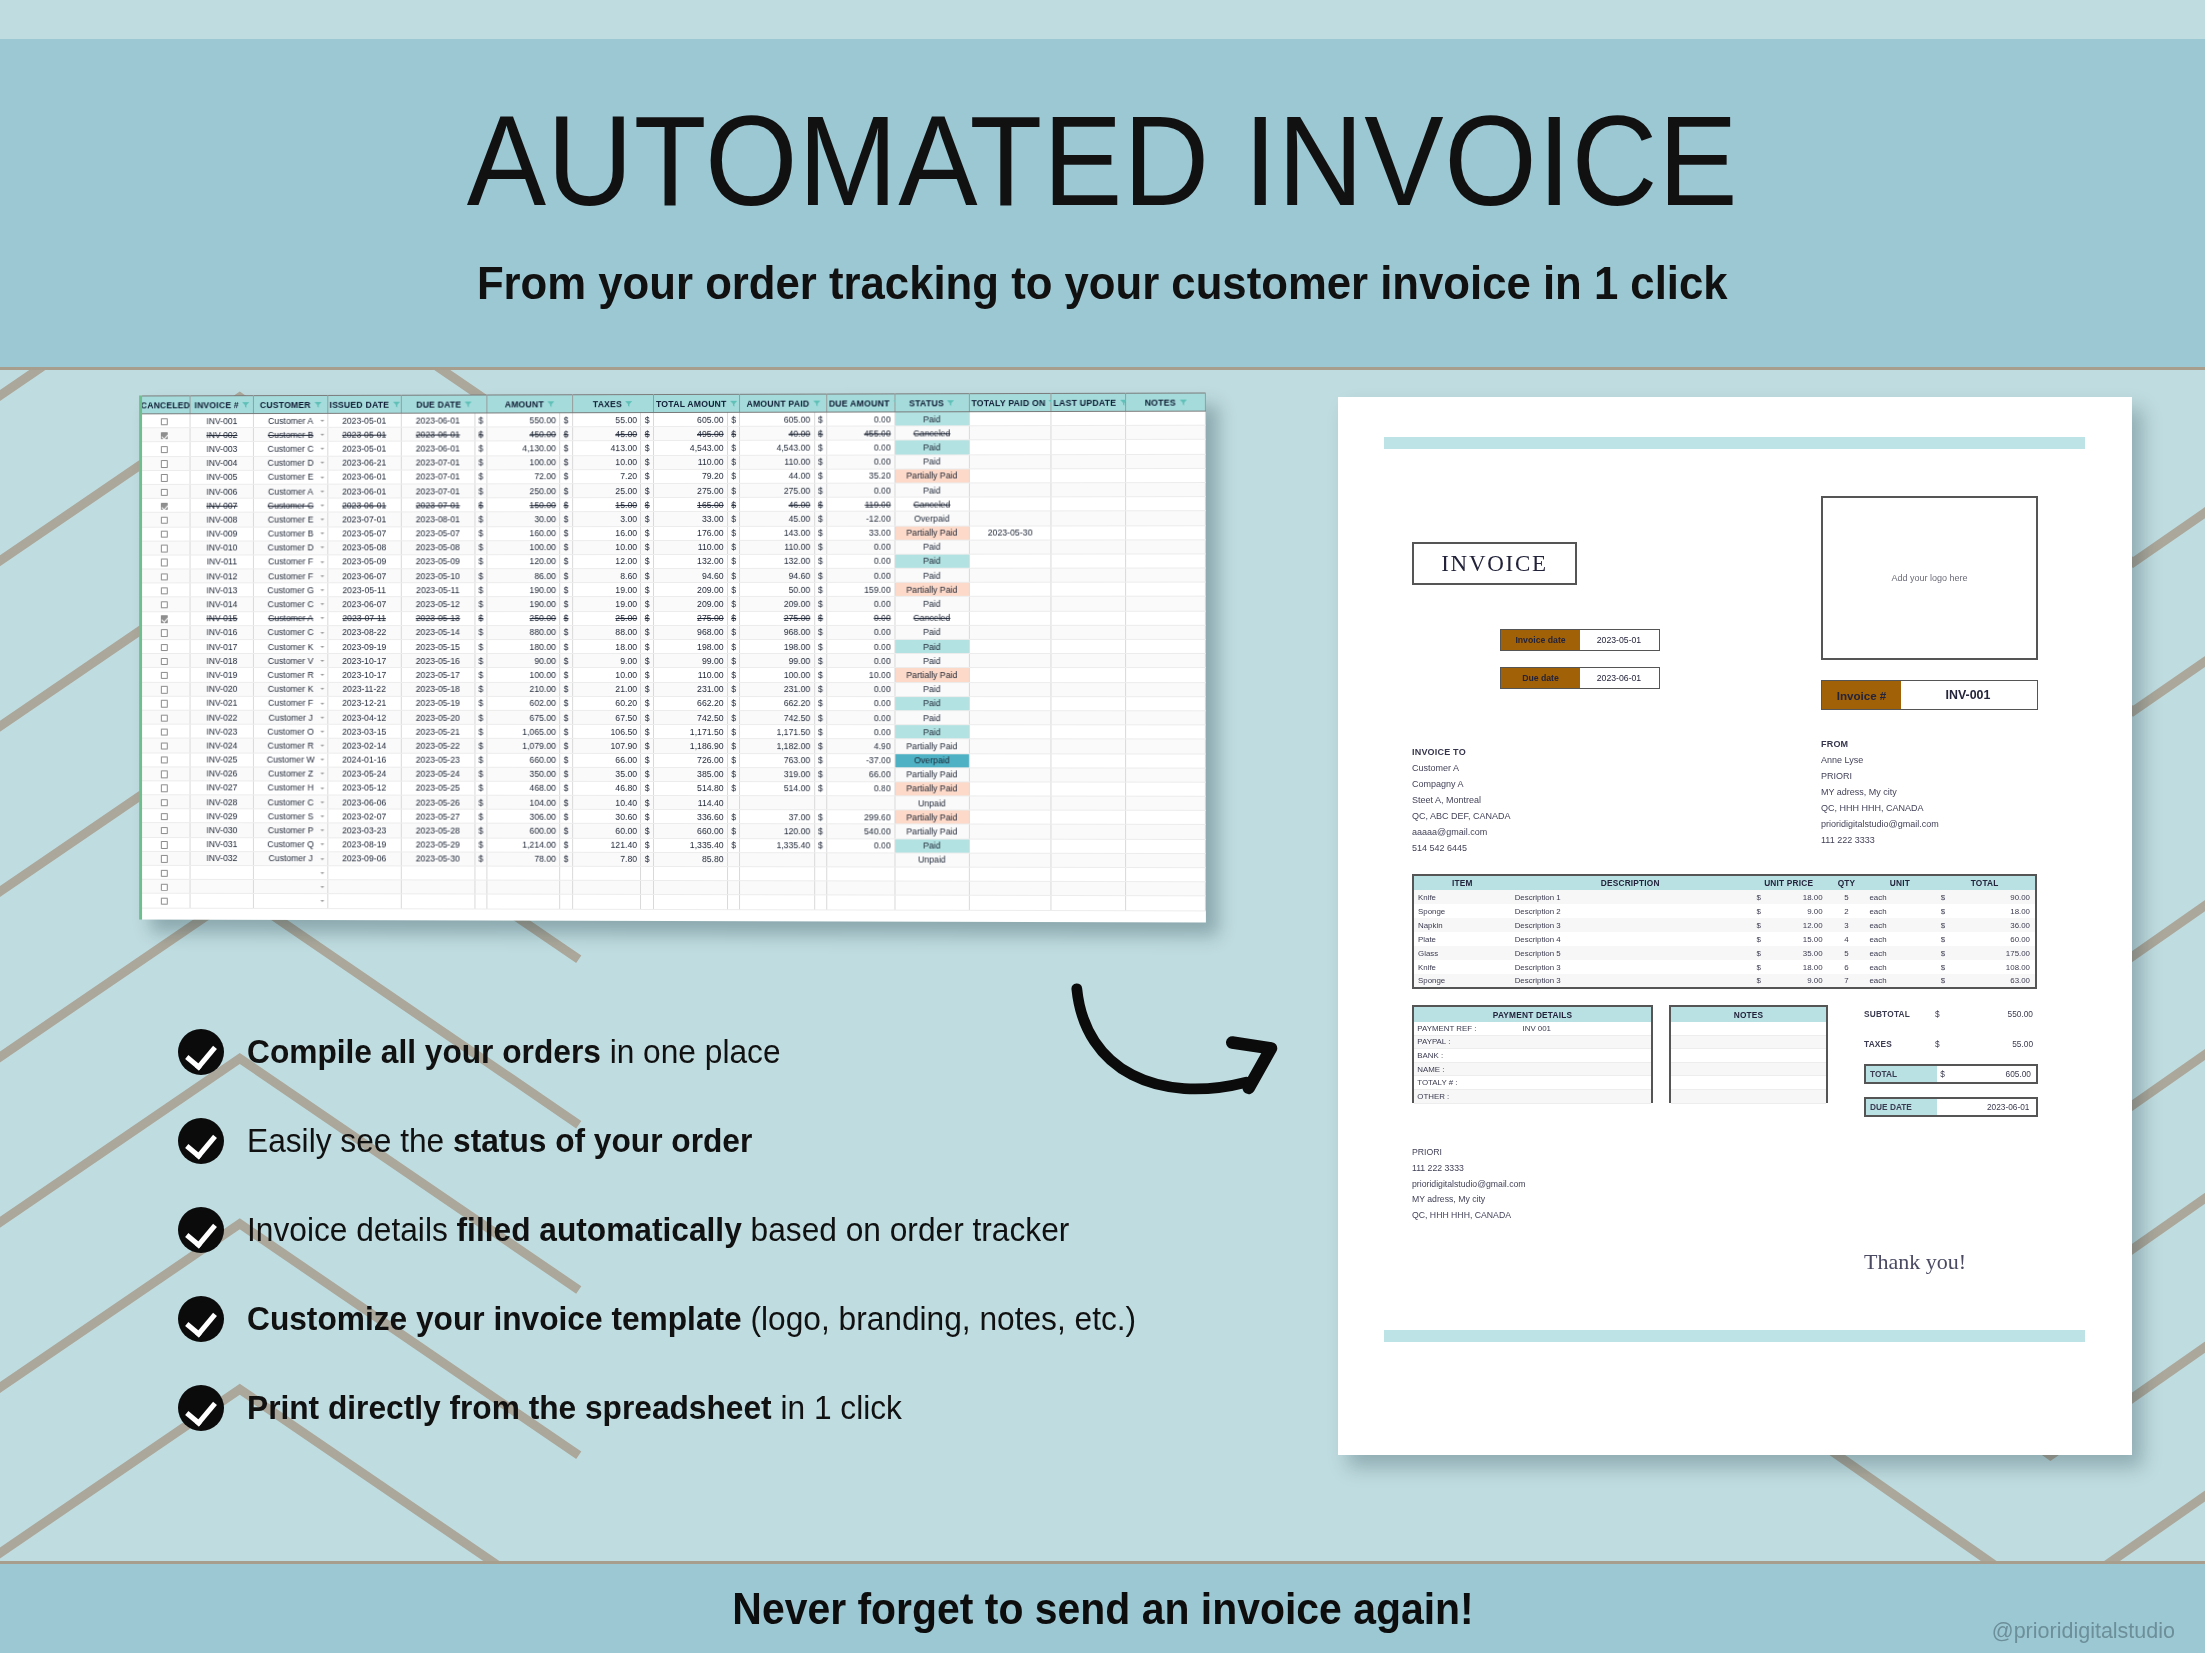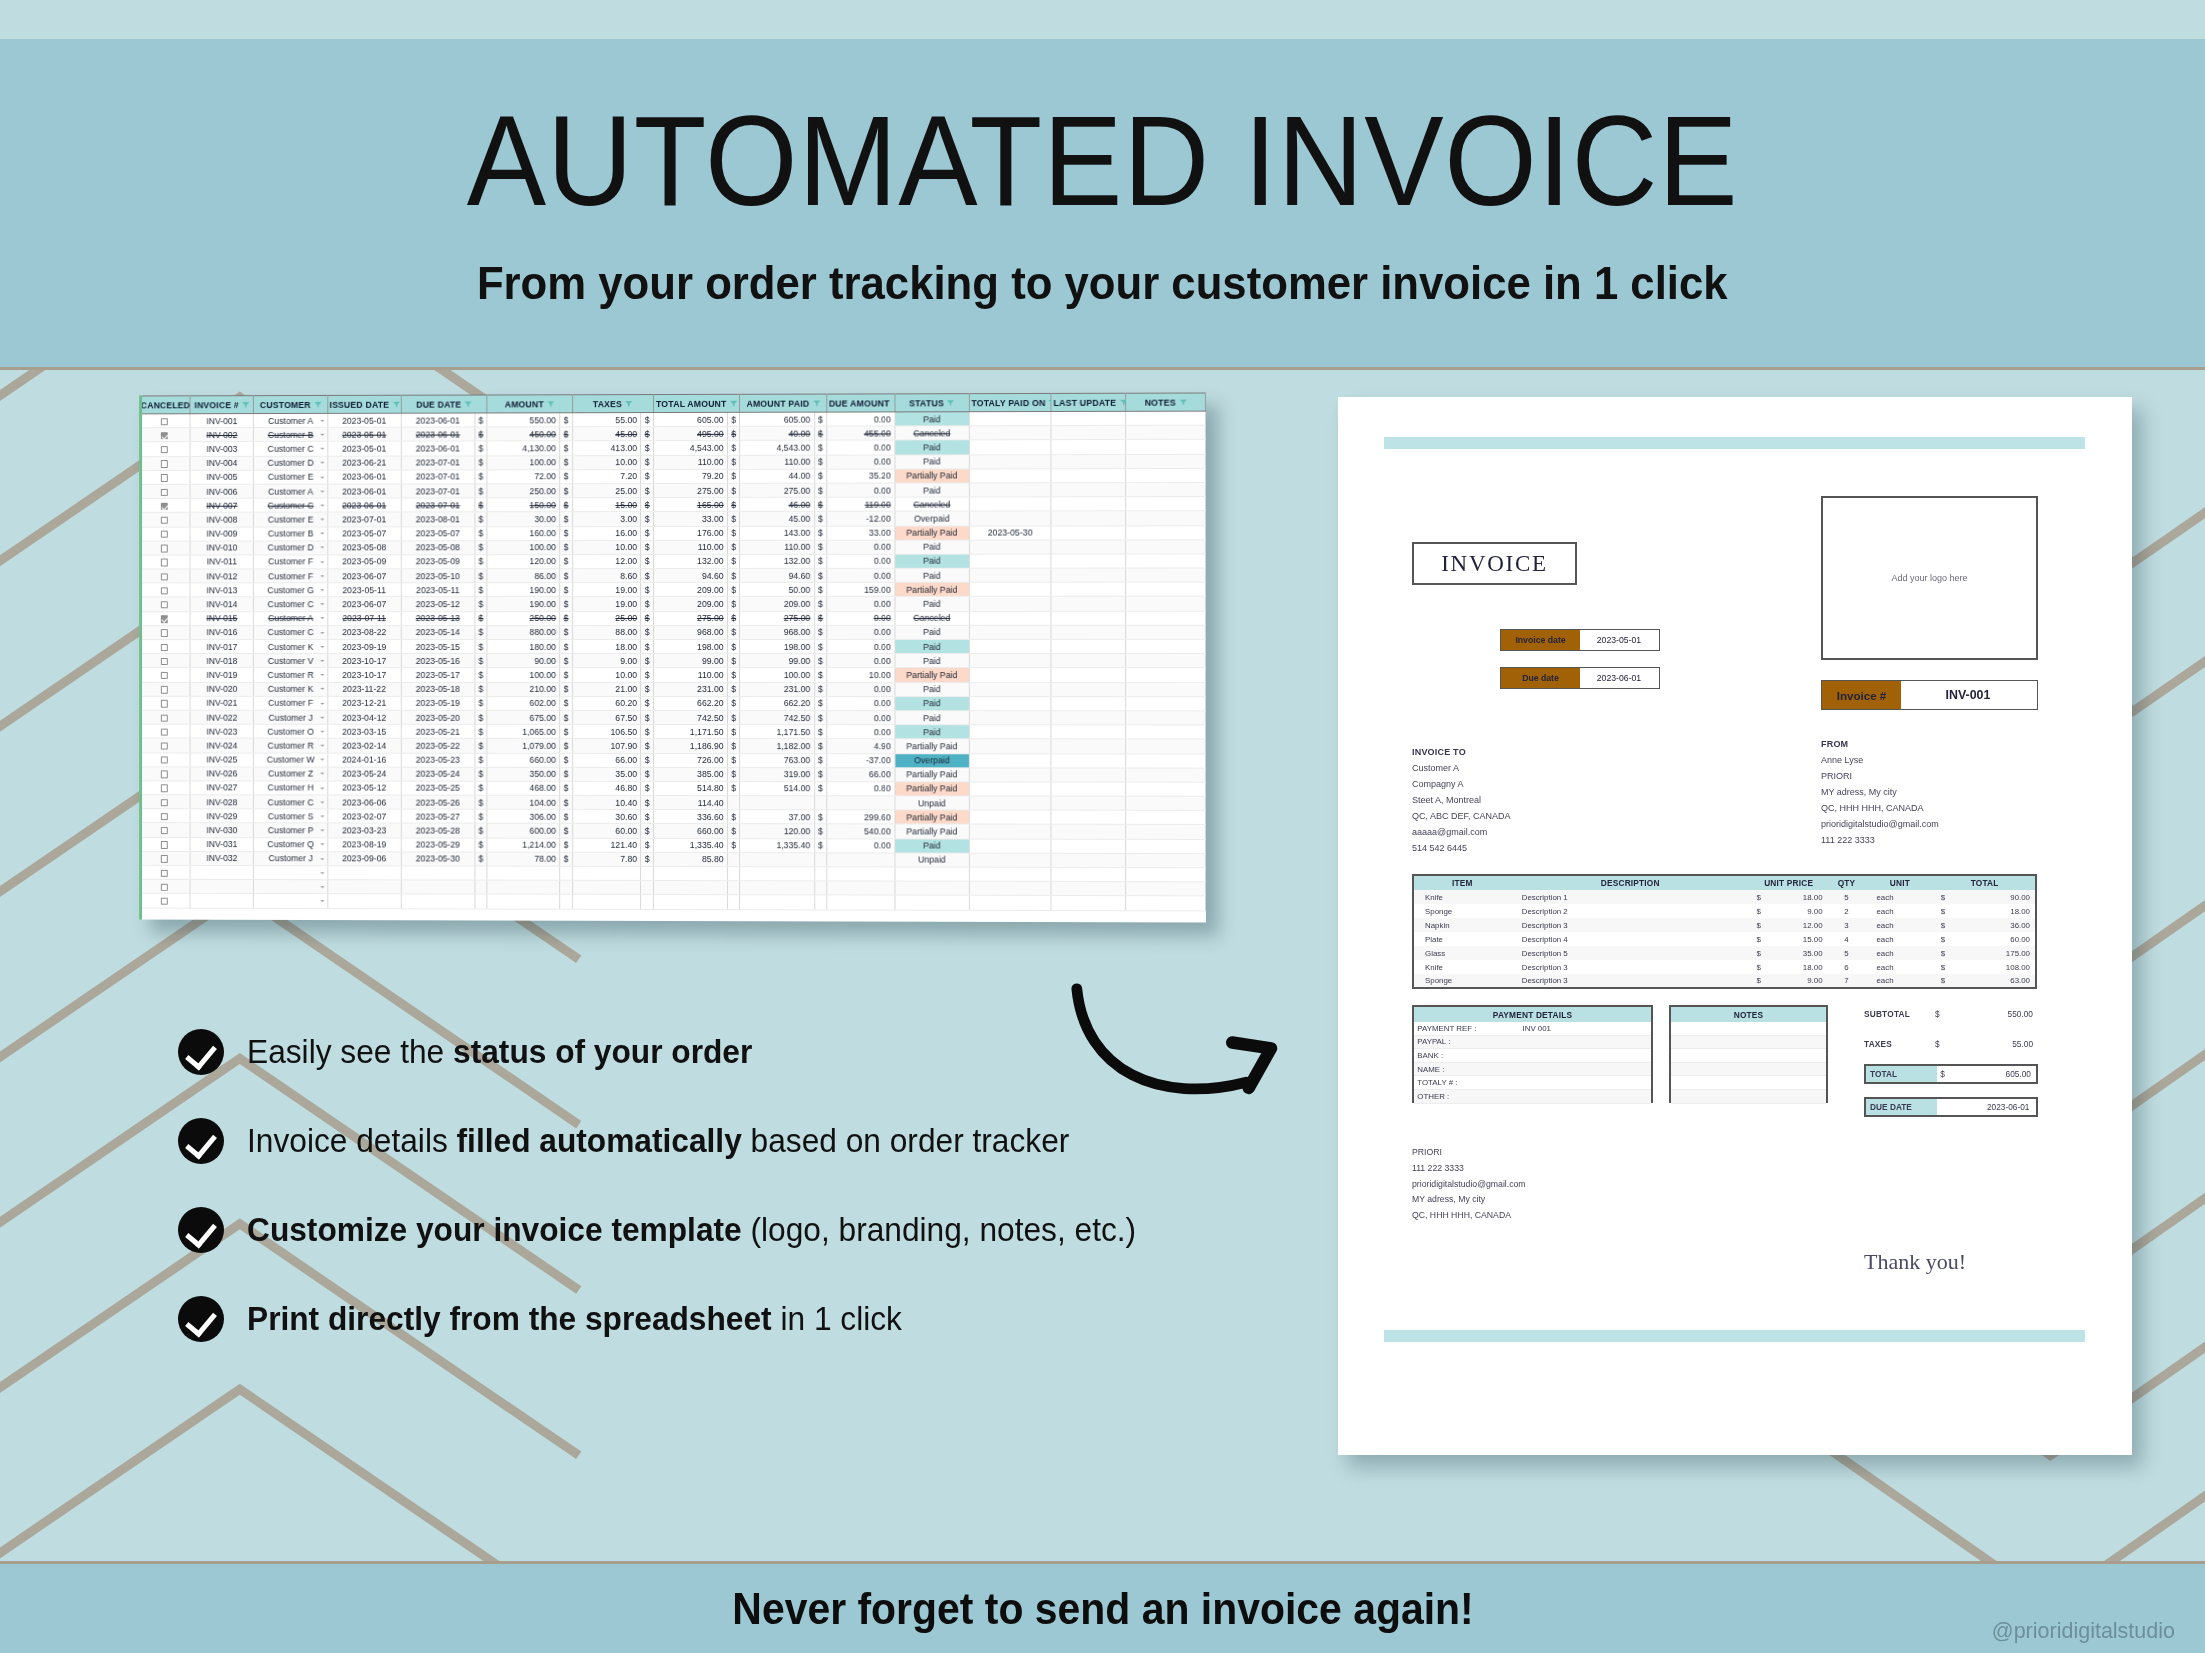--- a/index.html
+++ b/index.html
@@ -195,21 +195,21 @@
     border:2.1px solid #555; border-collapse:collapse;
   }
   .items-table th {
     background:#b9e1e4; font-size:8.3px; font-weight:bold; color:#23233b;
     height:15px; letter-spacing:0.2px;
   }
   .items-table td { font-size:7.9px; height:14px; color:#3a3a50; }
   .items-table tr.z td { background:#f7f7f7; }
   .items-table td.r { text-align:right; padding-right:5px; }
   .items-table td.c { text-align:center; }
-  .items-table td.l { padding-left:11px; }
+  .items-table td.l { padding-left:4px; }
   .items-table td.cs { padding-left:6.6px; }
 
   .pay-box, .notes-box {
     position:absolute; border:2.1px solid #555;
   }
   .pay-box { left:74px; top:608px; width:241px; height:98px; }
   .notes-box { left:331px; top:608px; width:159px; height:98px; }
   .box-head { background:#b9e1e4; height:15px; display:flex; align-items:center; justify-content:center;
               font-size:8.3px; font-weight:bold; color:#23233b; letter-spacing:0.2px; }
   .pay-rows { font-size:7.9px; color:#3a3a50; }
@@ -1312,20 +1312,24 @@
 <div class="arrow">
   <svg width="248" height="141" viewBox="0 0 300 170">
     <path d="M 30 20 C 40 120, 130 160, 235 133" stroke="#0b0b0b" stroke-width="13" fill="none" stroke-linecap="round"></path>
     <path d="M 218 85 L 265 92 L 238 140" stroke="#0b0b0b" stroke-width="15" fill="none" stroke-linejoin="round" stroke-linecap="round"></path>
   </svg>
 </div>
 
 <div class="bullets" id="bullets">
     <div class="bullet">
       <span class="cm"></span>
+      <span class="txt"><b>Compile all your orders</b> in one place</span>
+    </div>
+    <div class="bullet">
+      <span class="cm"></span>
       <span class="txt">Easily see the <b>status of your order</b></span>
     </div>
     <div class="bullet">
       <span class="cm"></span>
       <span class="txt">Invoice details <b>filled automatically</b> based on order tracker</span>
     </div>
     <div class="bullet">
       <span class="cm"></span>
       <span class="txt"><b>Customize your invoice template</b> (logo, branding,  notes, etc.)</span>
     </div>

